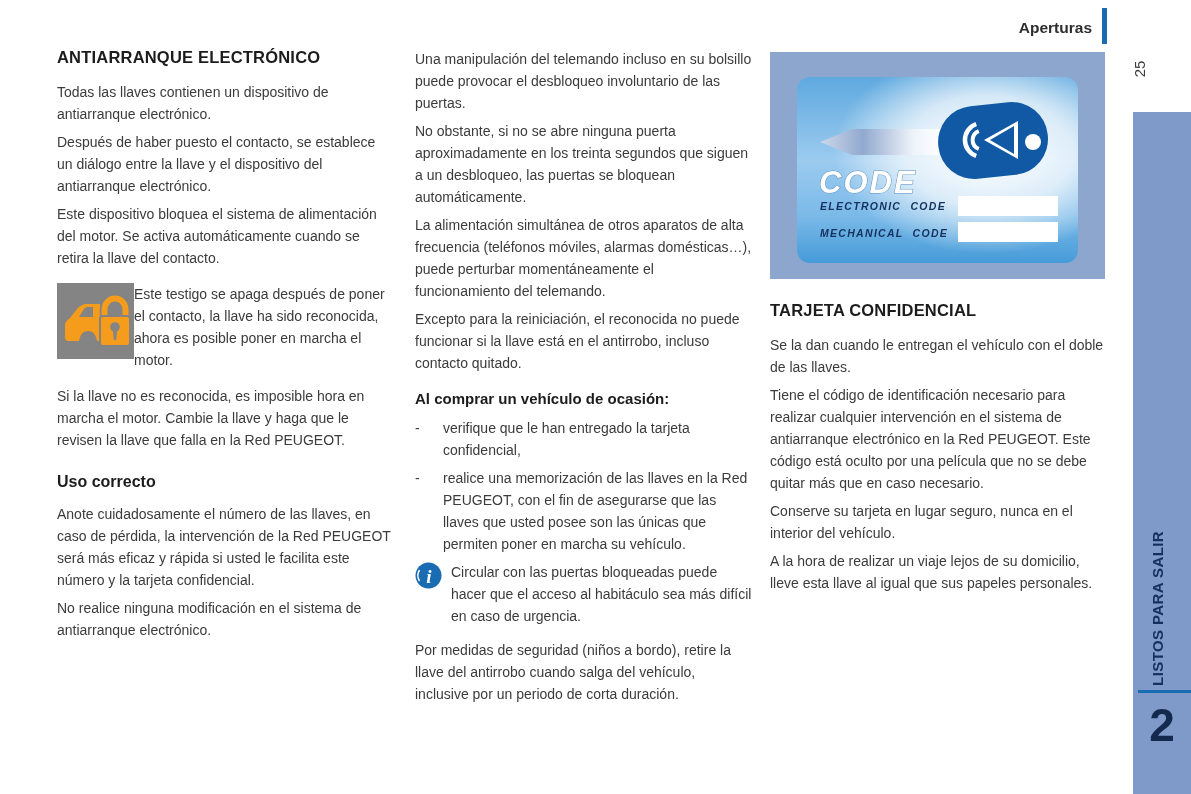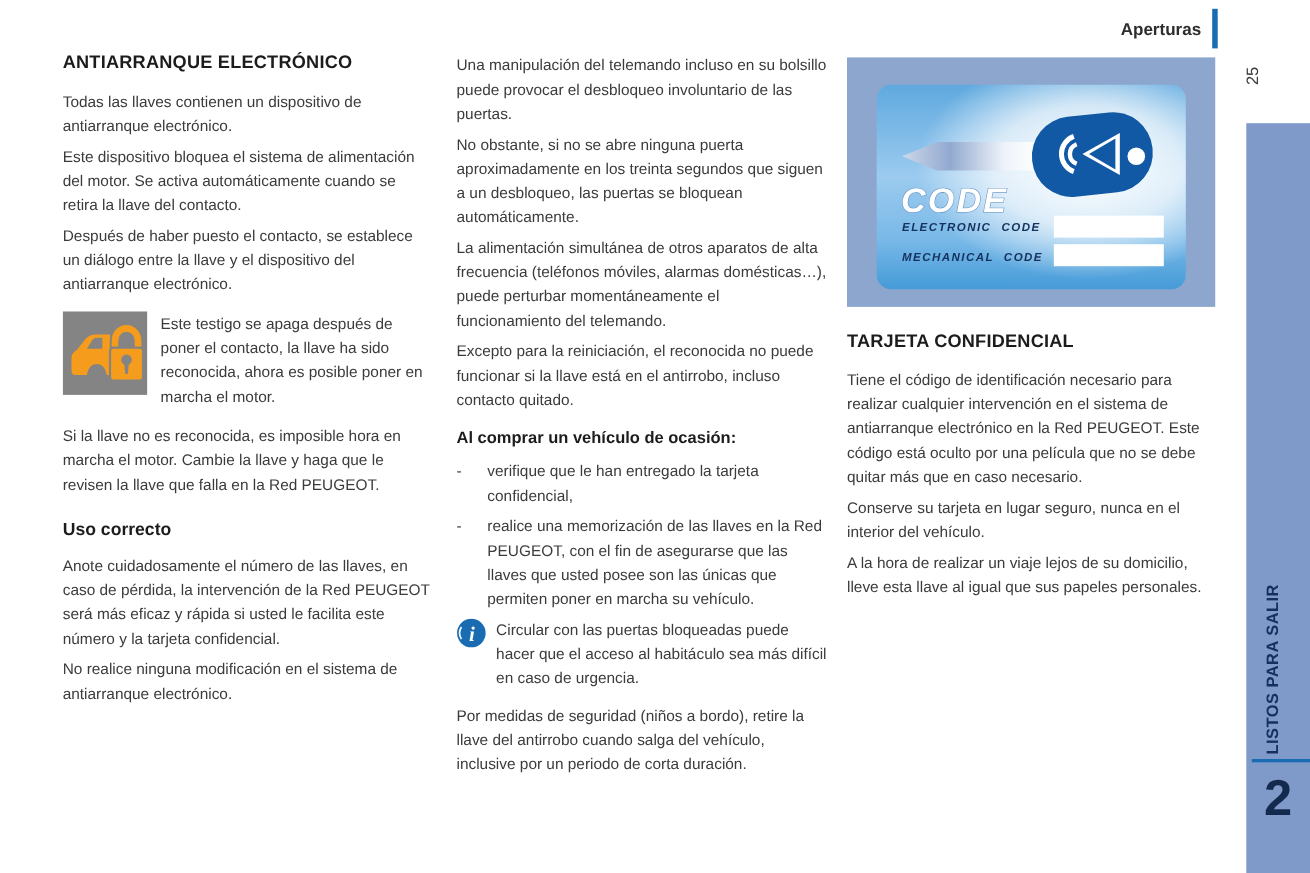--- a/index.html
+++ b/index.html
@@ -22,21 +22,21 @@
   .col{position:absolute;top:48px;}
   #col1{left:57px;width:337px;}
   #col2{left:415px;width:337px;}
   #col3{left:770px;top:52px;width:335px;}
   .col-title{font-size:16.5px;font-weight:bold;color:var(--heading_black,#1c1c1c);
     margin:0 0 14px 0;letter-spacing:0.2px;}
   .sub-title{font-size:16px;font-weight:bold;color:var(--heading_black,#1c1c1c);margin:22px 0 12px 0;}
   .buy-title{font-size:15px;font-weight:bold;color:var(--heading_black,#1c1c1c);margin:16px 0 10px 0;}
   p.body{font-size:14px;line-height:22px;margin:0 0 6px 0;color:var(--text_gray,#3b3b3b);}
   .mt-lg{margin-top:14px;}
-  .warning-row{display:flex;gap:12px;margin:14px 0 8px 0;}
+  .warning-row{display:flex;margin:14px 0 8px 0;}
   .warning-icon{flex:none;width:77px;height:76px;}
   .warning-row p{flex:1;}
   .list-item{display:flex;margin:0 0 6px 0;}
   .list-marker{flex:none;width:28px;font-size:14px;line-height:22px;color:var(--text_gray,#3b3b3b);}
   .list-item p{margin:0;flex:1;}
   .info-row{display:flex;gap:9px;margin:4px 0 6px 0;}
   .info-icon{flex:none;width:27px;height:27px;margin-top:1px;}
   .illus{width:404px;height:227px;margin:0 0 22px 0;}
 </style>
 </head>
@@ -50,22 +50,22 @@
 
   <div class="side-band">
     <div class="chapter-title">LISTOS PARA SALIR</div>
     <div class="side-divider"></div>
     <div class="chapter-num">2</div>
   </div>
 
   <div class="col" id="col1">
     <h1 class="col-title">ANTIARRANQUE ELECTRÓNICO</h1>
     <p class="body">Todas las llaves contienen un dispositivo de antiarranque electrónico.</p>
+    <p class="body mt-lg">Después de haber puesto el contacto, se establece un diálogo entre la llave y el dispositivo del antiarranque electrónico.</p>
     <p class="body">Este dispositivo bloquea el sistema de alimentación del motor. Se activa automáticamente cuando se retira la llave del contacto.</p>
-    <p class="body mt-lg">Después de haber puesto el contacto, se establece un diálogo entre la llave y el dispositivo del antiarranque electrónico.</p>
     <div class="warning-row">
       <span class="warning-icon">
         <svg width="77" height="76" viewBox="0 0 77 76">
           <rect x="0" y="0" width="77" height="76" style="fill:var(--icon_gray,#848484)"></rect>
           <path d="M8,50 L8,42 C8,39 10,37 13,35 L20,26 C22,23 26,21 30,21 L43,21 L43,58 L40,58 C39,52 36,48 31,48 C26,48 23,52 22,58 L11,58 C9,58 8,56 8,54 Z" style="fill:var(--warning_orange,#f59c1c)"></path>
           <path d="M22,34 L27,26 C28,24.5 29.5,24 31,24 L36,24 L36,34 Z" style="fill:var(--icon_gray,#848484)"></path>
           <path d="M47.5,35 V27 C47.5,20.5 52,15.5 58,15.5 C64,15.5 68.5,20.5 68.5,27 V35" fill="none" style="stroke:var(--icon_gray,#848484)" stroke-width="9.5"></path>
           <path d="M47.5,35 V27 C47.5,20.5 52,15.5 58,15.5 C64,15.5 68.5,20.5 68.5,27 V35" fill="none" style="stroke:var(--warning_orange,#f59c1c)" stroke-width="6"></path>
           <rect x="43" y="33" width="30" height="30" rx="3" style="fill:var(--warning_orange,#f59c1c);stroke:var(--icon_gray,#848484)" stroke-width="2"></rect>
           <circle cx="58" cy="44" r="4.8" style="fill:var(--icon_gray,#848484)"></circle>
@@ -140,18 +140,19 @@
         <polygon points="244,74 244,102 220,88" style="fill:var(--key_blue,#1159a4)"></polygon>
         <circle cx="263" cy="90" r="8" fill="#ffffff"></circle>
         <text x="49" y="141" font-size="31" font-weight="bold" font-style="italic" letter-spacing="2" fill="#ffffff" stroke="#628fc0" stroke-width="1" paint-order="stroke">CODE</text>
         <rect x="188" y="144" width="100" height="20" fill="#ffffff"></rect>
         <rect x="188" y="170" width="100" height="20" fill="#ffffff"></rect>
         <text x="50" y="158" font-size="10.5" font-weight="bold" font-style="italic" letter-spacing="1.3" word-spacing="5" fill="#15315e">ELECTRONIC CODE</text>
         <text x="50" y="185" font-size="10.5" font-weight="bold" font-style="italic" letter-spacing="1.3" word-spacing="5" fill="#15315e">MECHANICAL CODE</text>
       </svg>
     </div>
     <h1 class="col-title">TARJETA CONFIDENCIAL</h1>
+    <p class="body">Se la dan cuando le entregan el vehículo con el doble de las llaves.</p>
     <p class="body">Tiene el código de identificación necesario para realizar cualquier intervención en el sistema de antiarranque electrónico en la Red PEUGEOT. Este código está oculto por una película que no se debe quitar más que en caso necesario.</p>
     <p class="body">Conserve su tarjeta en lugar seguro, nunca en el interior del vehículo.</p>
     <p class="body">A la hora de realizar un viaje lejos de su domicilio, lleve esta llave al igual que sus papeles personales.</p>
   </div>
 
 </div>
 
 </body></html>

